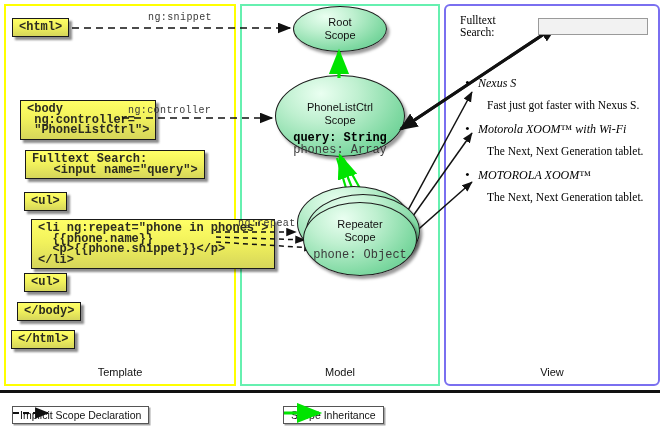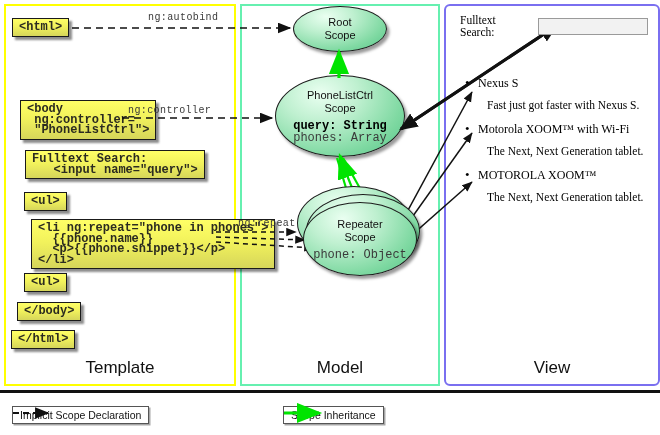--- a/index.html
+++ b/index.html
@@ -8,21 +8,21 @@
 
   #stage{position:absolute;left:0;top:0;width:660px;height:435px;}
 
   
   .col{position:absolute;background:#ffffff;border:2px solid #000;}
   #col-template{left:4px;  top:4px;  width:228px; height:378px; border-color:#ffff00;}
   #col-model   {left:240px;top:4px;  width:196px; height:378px; border-color:#66f0b0;}
   #col-view    {left:444px;top:4px;  width:212px; height:378px; border-color:#7a6ff0;border-radius:6px;}
 
   .col-label{position:absolute;bottom:6px;left:0;width:100%;text-align:center;
-             font-size:17px;color:#111;font-family:"Liberation Sans",sans-serif;}
+             font-size:11px;color:#111;font-family:"Liberation Sans",sans-serif;}
 
   
   .ybox{position:absolute;
         background:linear-gradient(180deg,#ffff66 0%,#f2f25c 45%,#d6d65a 100%);
         border:1.5px solid #1a1a1a;
         box-shadow:2.5px 2.5px 2px rgba(0,0,0,.45);
         font-family:"Liberation Mono",monospace;
         font-size:12px;line-height:10.5px;color:#2b2b20;
         padding:3px 6px;white-space:pre;font-weight:bold;}
 
@@ -42,21 +42,21 @@
   .conn-label{position:absolute;font-family:"Liberation Mono",monospace;
               font-size:10px;color:#3a3a3a;letter-spacing:.4px;white-space:nowrap;}
 
   
   #view-inner{position:absolute;left:452px;top:10px;width:196px;
               font-family:"Liberation Serif",serif;color:#000;}
   .vs-row{display:flex;align-items:center;font-size:11.5px;margin:4px 0 0 8px;}
   .vs-input{width:104px;height:13px;border:1px solid #9a9a9a;background:#f2f2f2;margin-left:5px;}
   .v-list{margin:38px 0 0 26px;padding:0;list-style:none;}
   .v-item{margin-bottom:2px;}
-  .v-name{font-size:12px;position:relative;}
+  .v-name{font-size:12px;position:relative;font-style:italic;}
   .v-name::before{content:"\2022";position:absolute;left:-13px;top:-1px;font-size:13px;}
   .v-snip{font-size:11.5px;margin:8px 0 11px 9px;}
 
   
   #legend-rule{position:absolute;left:0;top:390px;width:660px;height:3px;background:#111;}
   .lg{position:absolute;top:406px;height:18px;display:flex;align-items:center;}
   .lg-box{border:1.5px solid #555;background:#fff;
           box-shadow:1.5px 1.5px 0 rgba(0,0,0,.35);
           font-size:10.5px;color:#111;padding:2px 7px;white-space:nowrap;
           font-family:"Liberation Sans",sans-serif;}
@@ -95,21 +95,21 @@
   <div class="ybox" style="left:17px;top:302px;">&lt;/body&gt;</div>
   <div class="ybox" style="left:11px;top:330px;">&lt;/html&gt;</div>
 
   <div class="scope" id="root-scope" style="left:293px;top:6px;width:92px;height:44px;">
     <div class="ttl">
       <span>Root</span><br>
       <span>Scope</span>
     </div>
   </div>
 
-  <div class="scope" id="plc-scope" style="left:275px;top:75px;width:128px;height:80px;">
+  <div class="scope" id="plc-scope" style="left:275px;top:75px;width:128px;height:80px;justify-content:flex-end;">
     <div class="ttl">
       <span>PhoneListCtrl</span><br>
       <span>Scope</span>
     </div>
     <div class="props">
       <b>query: String</b><br>
       <span>phones: Array</span>
     </div>
   </div>
 
@@ -118,21 +118,21 @@
   <div class="scope" id="rep-scope" style="left:303px;top:202px;width:112px;height:72px;z-index:3;">
     <div class="ttl">
       <span>Repeater</span><br>
       <span>Scope</span>
     </div>
     <div class="props">
       <span>phone: Object</span>
     </div>
   </div>
 
-  <div class="conn-label" style="left:148px;top:12px;">ng:autobind</div>
+  <div class="conn-label" style="left:148px;top:12px;">ng:snippet</div>
   <div class="conn-label" style="left:128px;top:105px;">ng:controller</div>
   <div class="conn-label" style="left:238px;top:218px;">ng:repeat</div>
 
   <svg id="arrows">
     <defs>
       <marker id="mk-black" markerWidth="9" markerHeight="9" refX="7.2" refY="3.2" orient="auto">
         <path d="M0,0 L8,3.2 L0,6.4 z" fill="#111"></path>
       </marker>
       <marker id="mk-black-sm" markerWidth="8" markerHeight="8" refX="6.5" refY="2.8" orient="auto">
         <path d="M0,0 L7,2.8 L0,5.6 z" fill="#111"></path>

